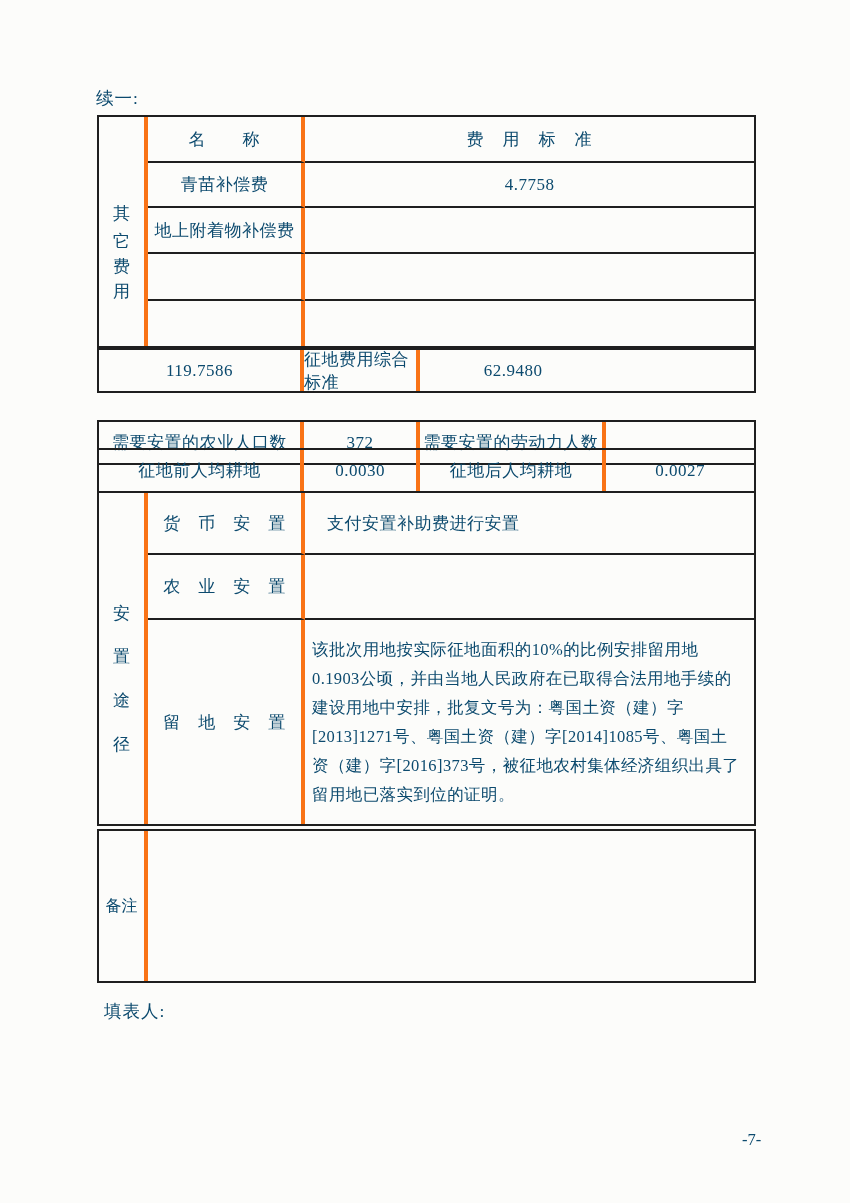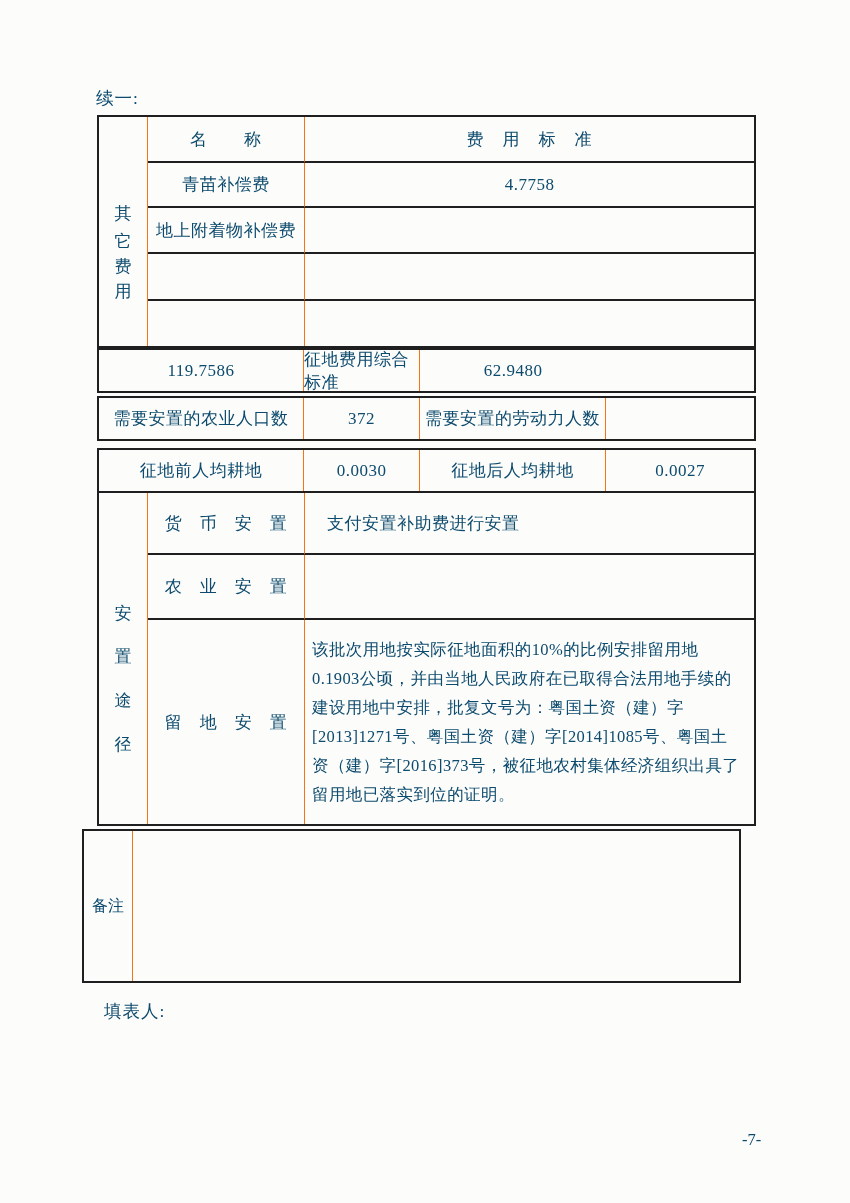--- a/index.html
+++ b/index.html
@@ -21,21 +21,21 @@
   }
   .cell {
     box-sizing: border-box;
     display: flex;
     align-items: center;
     justify-content: center;
     font-size: 17px;
     letter-spacing: 0.5px;
     overflow: hidden;
   }
-  .br { border-right: 1px solid #f97316; }
+  .br { border-right: 4px solid #f97316; }
   .bb { border-bottom: 2px solid #1f1f1f; }
   .left { justify-content: flex-start; padding-left: 22px; }
   .vlabel {
     writing-mode: vertical-rl;
     text-orientation: upright;
     font-size: 17px;
   }
   .vlabel.fees   { letter-spacing: 1.55em; padding-top: 1.4em; }
   .vlabel.routes { letter-spacing: 2.6em;  padding-top: 2.4em; }
   .hdr { letter-spacing: 1px; }
@@ -63,32 +63,32 @@
     grid-template-rows: 46px 45px 46px 47px 1fr;
   }
   .secA .vcell { grid-column: 1; grid-row: 1 / 6; }
   
   .brow {
     left: 97px; width: 659px; height: 45px;
     grid-template-columns: 205px 116px 186px 1fr;
     grid-template-rows: 1fr;
   }
   .brow1 { top: 348px; }
-  .brow2 { top: 396px; text-align: right; }
+  .brow2 { top: 420px; text-align: right; }
   .brow3 { top: 448px; }
   
   .secC {
     left: 97px; top: 491px; width: 659px; height: 335px;
     grid-template-columns: 49px 157px 1fr;
     grid-template-rows: 62px 65px 1fr;
   }
   .secC .vcell { grid-column: 1; grid-row: 1 / 4; }
   
   .secD {
-    left: 82px; top: 829px; width: 659px; height: 154px;
+    left: 97px; top: 829px; width: 659px; height: 154px;
     grid-template-columns: 49px 1fr;
     grid-template-rows: 1fr;
   }
   .secD .remark-label { font-size: 16px; letter-spacing: 0; }
   .cont-label  { left: 96px;  top: 86px; }
   .filler-label{ left: 104px; top: 999px; }
   .page-number { left: 742px; top: 1130px; font-size: 16.5px; letter-spacing: 0; }
 </style>
 </head>
 <body>

